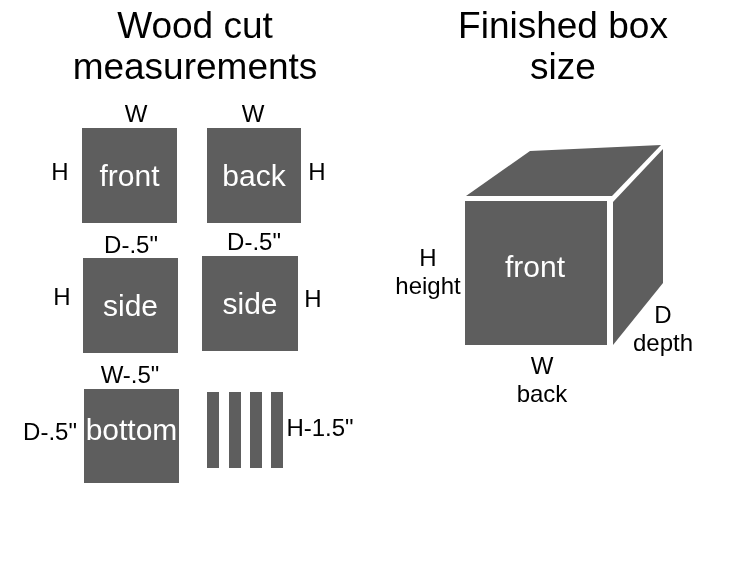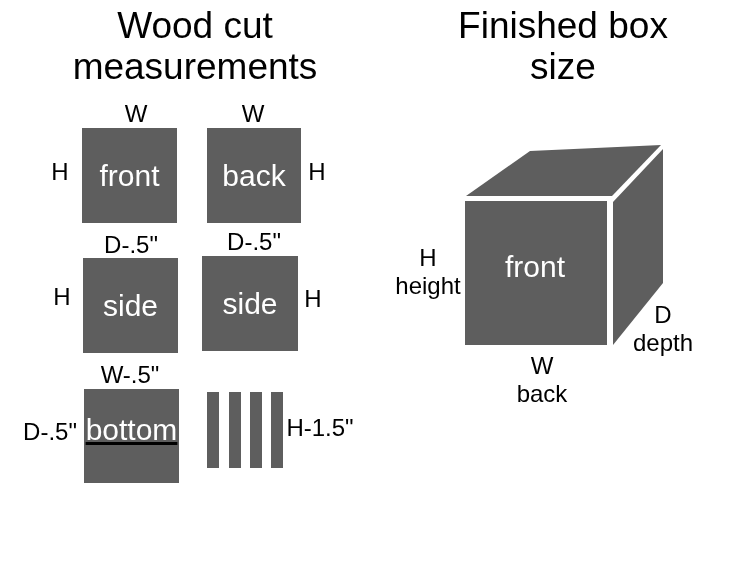--- a/index.html
+++ b/index.html
@@ -31,21 +31,21 @@
     display: flex;
     align-items: center;
     justify-content: center;
   }
   .sq span {
     color: #ffffff;
     font-size: 30px;
     line-height: 34px;
     white-space: nowrap;
   }
-  .sq-bottom { align-items: flex-start; box-sizing: border-box; padding-top: 24px; text-decoration: underline; }
+  .sq-bottom { align-items: flex-start; box-sizing: border-box; padding-top: 24px; }
   .dim {
     position: absolute;
     transform: translate(-50%, -50%);
     font-size: 24px;
     line-height: 26px;
     white-space: nowrap;
     color: var(--ink, #000000);
   }
   .dim2 {
     position: absolute;

